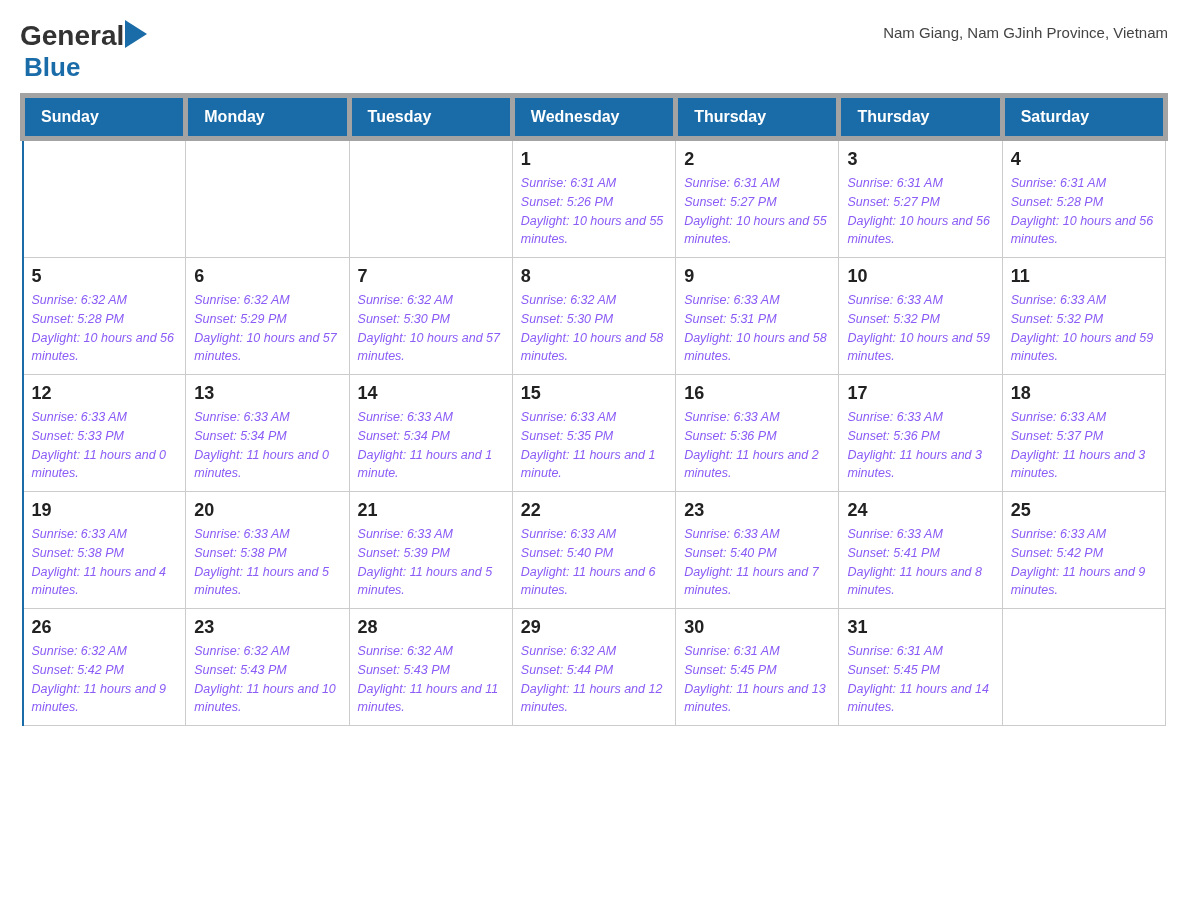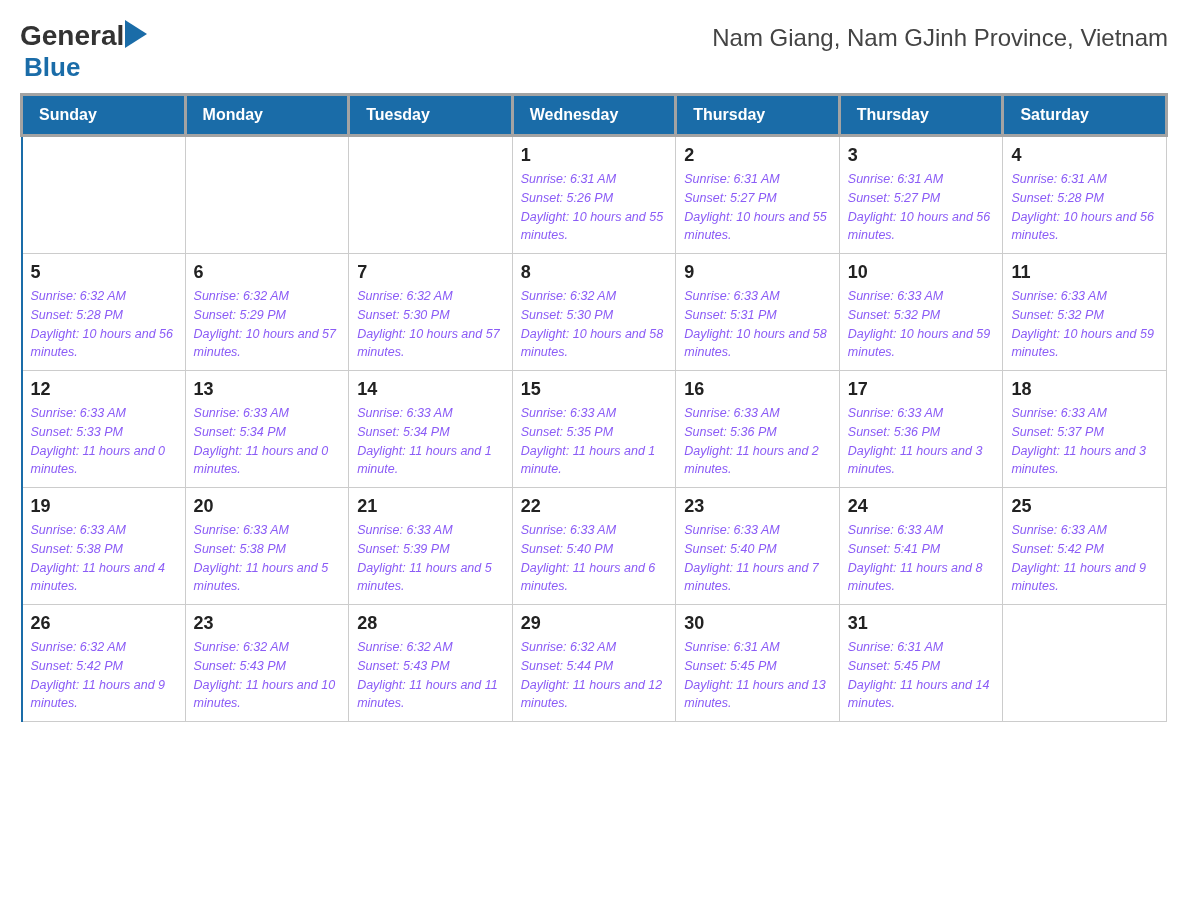--- a/index.html
+++ b/index.html
@@ -29,37 +29,37 @@
     }
     .title-section {
       text-align: right;
     }
     .main-title {
       font-size: 52px;
       font-weight: bold;
       color: #222;
     }
     .subtitle {
-      font-size: 24px;
+      font-size: 15px;
       color: #444;
       margin-top: 4px;
     }
     .calendar {
       width: 100%;
       border-collapse: collapse;
       margin-top: 10px;
     }
     .calendar thead th {
       background-color: #1a6ca8;
       color: #fff;
       font-size: 16px;
       font-weight: bold;
       padding: 10px 16px;
       text-align: left;
-      border: 3px solid #a3a3a3;
+      border: 5px solid #a3a3a3;
     }
     .calendar tbody td {
       border: 1px solid #ccc;
       vertical-align: top;
       padding: 8px;
       width: 14.28%;
       min-height: 100px;
     }
     .day-number {
       font-size: 18px;

